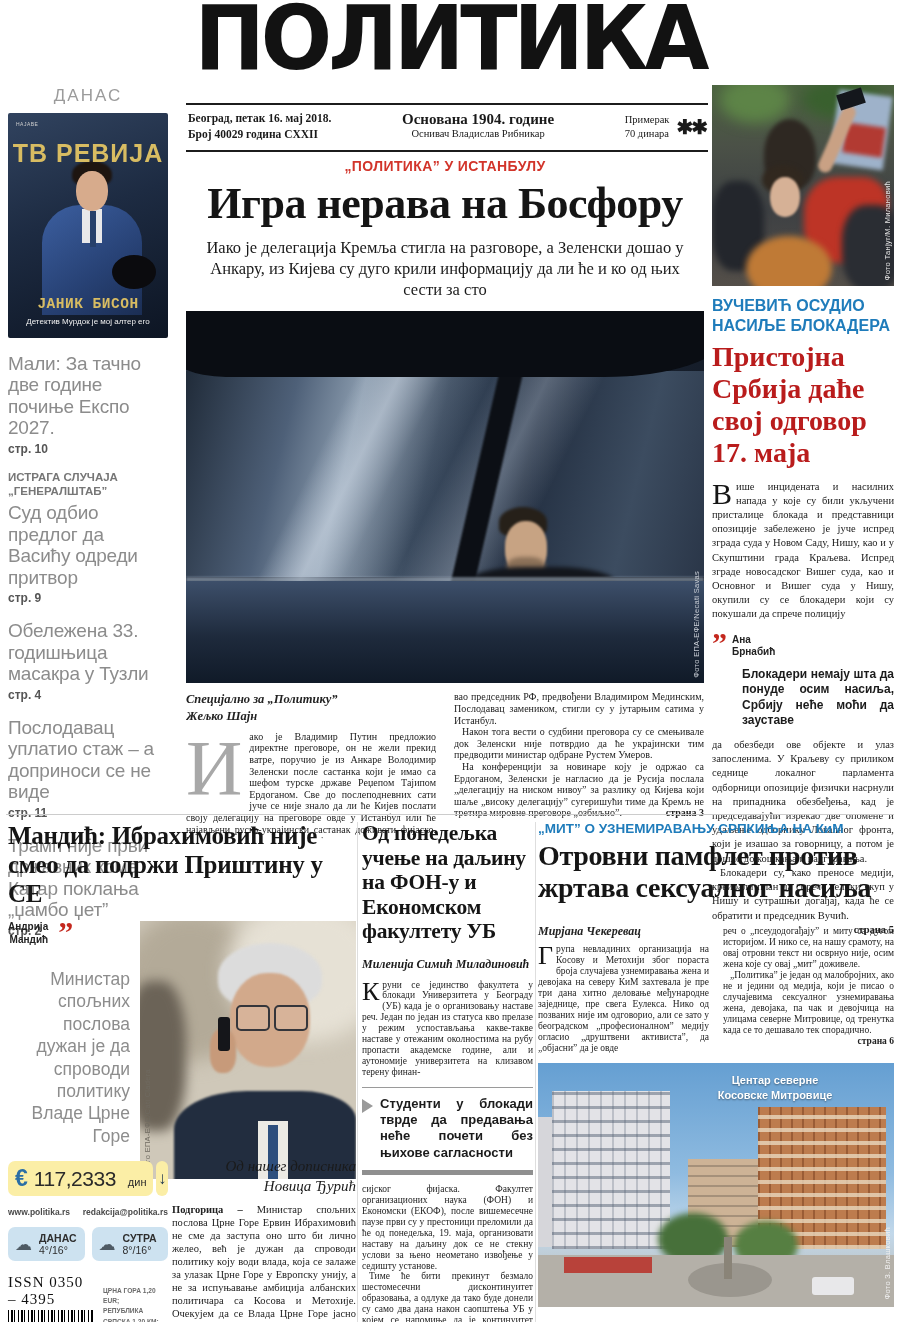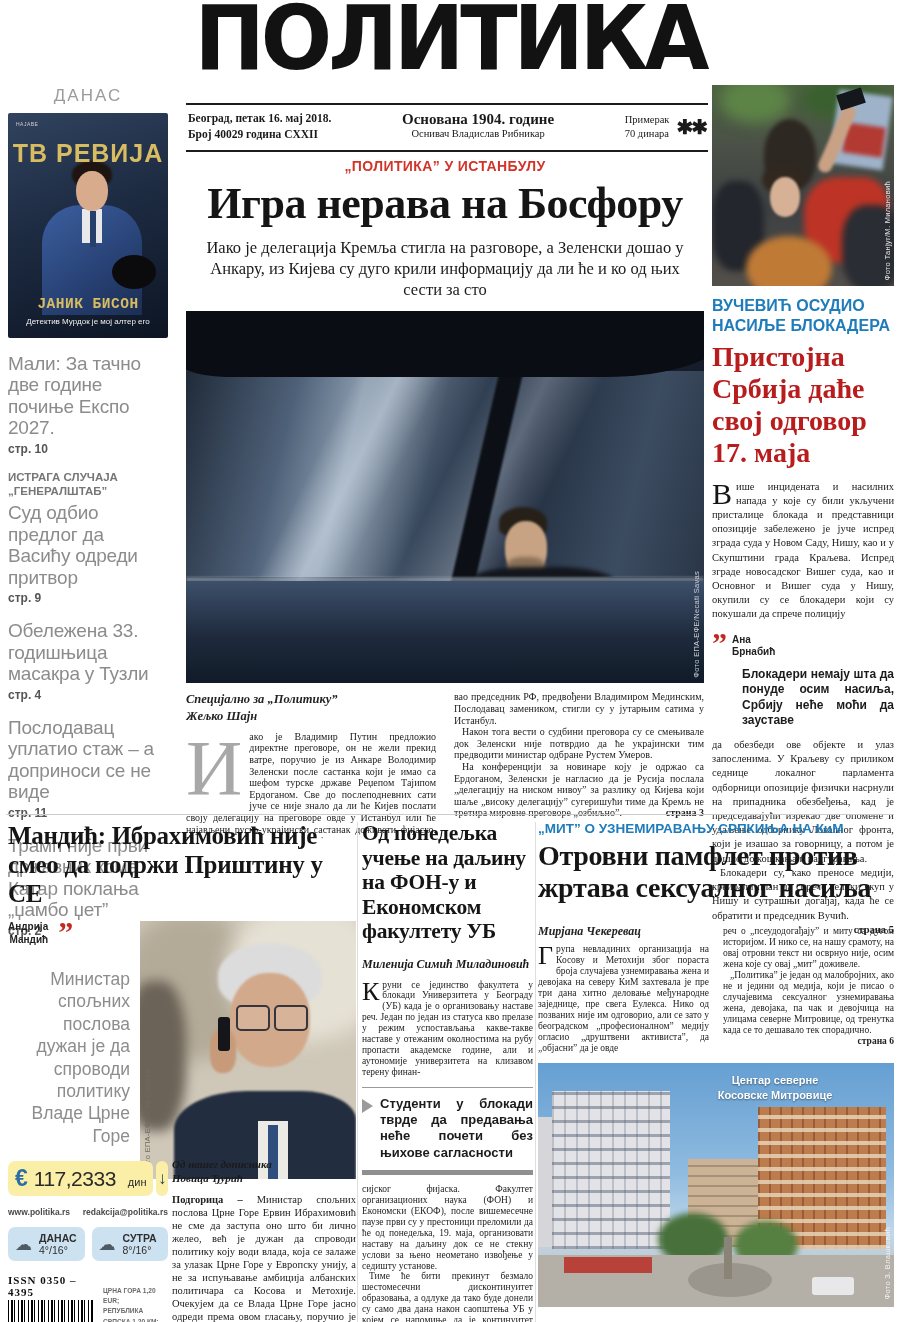--- a/index.html
+++ b/index.html
@@ -118,40 +118,40 @@
   .pm-face{position:absolute;top:52px;left:90px;width:80px;height:94px;background:#d2a98b;border-radius:46%;filter:blur(.8px);}
   .pm-glass1{position:absolute;top:84px;left:96px;width:30px;height:22px;border:2.5px solid #35363b;border-radius:5px;background:rgba(255,255,255,.12);}
   .pm-glass2{position:absolute;top:84px;left:134px;width:30px;height:22px;border:2.5px solid #35363b;border-radius:5px;background:rgba(255,255,255,.12);}
   .pm-hand{position:absolute;top:108px;left:70px;width:26px;height:44px;background:#c79a7a;border-radius:40%;filter:blur(1px);}
   .pm-phone{position:absolute;top:96px;left:78px;width:12px;height:34px;background:#15161a;border-radius:3px;}
   .pm-suit{position:absolute;bottom:-8px;left:34px;width:182px;height:96px;background:#222d3f;border-radius:40% 30% 0 0;filter:blur(1px);}
   .pm-shirt{position:absolute;bottom:0px;left:118px;width:30px;height:58px;background:#eceae4;filter:blur(.6px);}
   .pm-tie{position:absolute;bottom:0px;left:128px;width:10px;height:54px;background:#2e4f7d;}
   .photo-mandic .vcred{left:3px;bottom:6px;color:#6f6a60;}
   .md-text{position:absolute;left:172px;top:1157px;width:184px;}
-  .md-by{font-size:11px;font-weight:bold;font-style:italic;line-height:1.3;}
+  .md-by{font-size:15px;font-weight:normal;font-style:italic;line-height:1.3;text-align:right;}
   .md-body{margin-top:7px;font-size:10.5px;line-height:13px;text-align:justify;color:#222;}
   
   .fw{position:absolute;left:8px;top:1161px;width:160px;font-family:"Liberation Sans",sans-serif;}
   .cur{display:flex;align-items:stretch;gap:3px;}
   .cur-main{flex:1;display:flex;align-items:center;background:#fbeea6;border-radius:7px;height:35px;padding:0 7px;}
   .cur-eur{color:#2b6ea5;font-size:23px;font-weight:bold;margin-right:6px;}
   .cur-val{font-size:21px;color:#2a2a2a;letter-spacing:-.5px;}
   .cur-din{font-size:11px;color:#2a2a2a;margin-left:12px;align-self:center;padding-top:6px;}
   .cur-arr{width:30px;background:#fbeea6;border-radius:7px;display:flex;align-items:center;justify-content:center;
            font-size:17px;font-weight:bold;color:#17314c;}
   .links{display:flex;justify-content:space-between;margin-top:11px;font-size:8.5px;font-weight:bold;color:#4a4a4a;}
   .wx{display:flex;gap:7px;margin-top:10px;}
   .wx-box{flex:1;background:#cde2f0;border-radius:7px;padding:5px 7px;display:flex;align-items:center;gap:7px;}
   .wicon{font-size:17px;color:#4e5a64;line-height:1;}
   .wx-lbl{font-weight:bold;font-size:10.5px;color:#2e2e2e;}
   .wx-t{font-size:10.5px;color:#2e2e2e;}
   .bc-row{display:flex;gap:9px;margin-top:13px;}
   .bc-left{width:86px;}
-  .issn{font-family:"Liberation Serif",serif;font-weight:bold;font-size:11px;letter-spacing:1px;color:#111;}
+  .issn{font-family:"Liberation Serif",serif;font-weight:normal;font-size:15px;letter-spacing:1px;color:#111;}
   .bars{margin-top:2px;height:34px;background:repeating-linear-gradient(90deg,#000 0 1px,#fff 1px 3px,#000 3px 5px,#fff 5px 6px,#000 6px 7px,#fff 7px 10px);}
   .prices{flex:1;font-size:6.6px;font-weight:bold;color:#6b6b6b;line-height:1.55;padding-top:12px;}
   .prices span{display:block;}
   
   .fon{position:absolute;left:362px;top:821px;width:171px;}
   .fon-head{font-size:21.5px;font-weight:600;line-height:1.14;letter-spacing:-.2px;color:#151515;}
   .fon-by{margin-top:13px;font-size:12px;font-weight:bold;font-style:italic;line-height:1.25;}
   .fon-body{margin-top:8px;font-size:9.5px;line-height:10.9px;text-align:justify;color:#222;}
   .dropcap-xs{float:left;font-size:26px;line-height:22px;padding:1px 3px 0 0;color:#151515;}
   .pullq{margin:9px 0;border-top:1px solid #9a9a9a;border-bottom:5px solid #8f8f8f;padding:8px 0 9px;display:flex;gap:7px;align-items:flex-start;}

